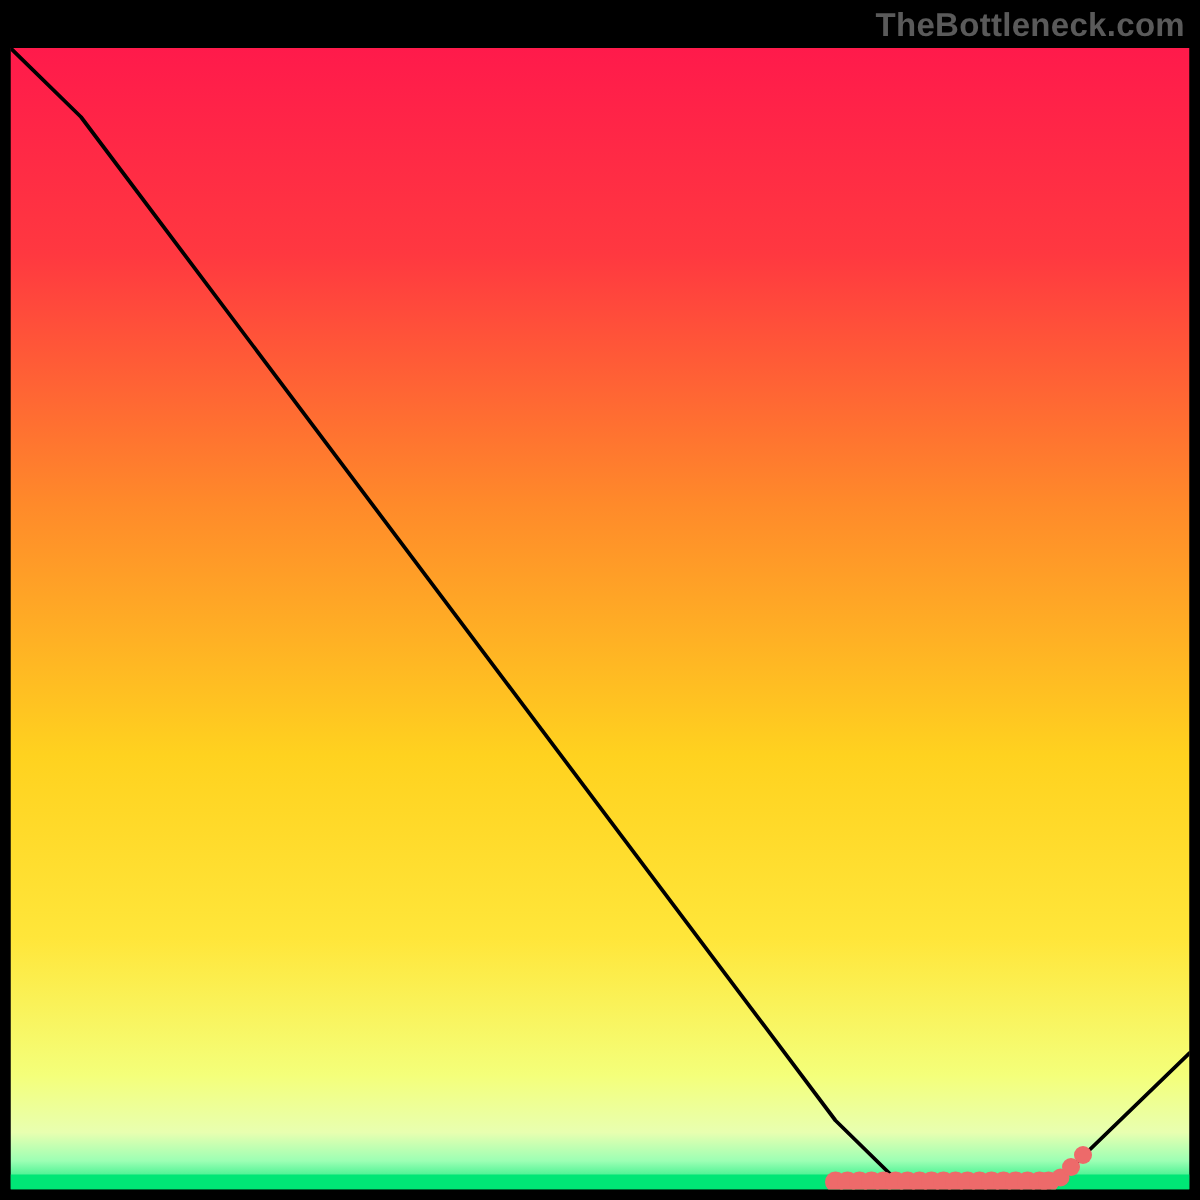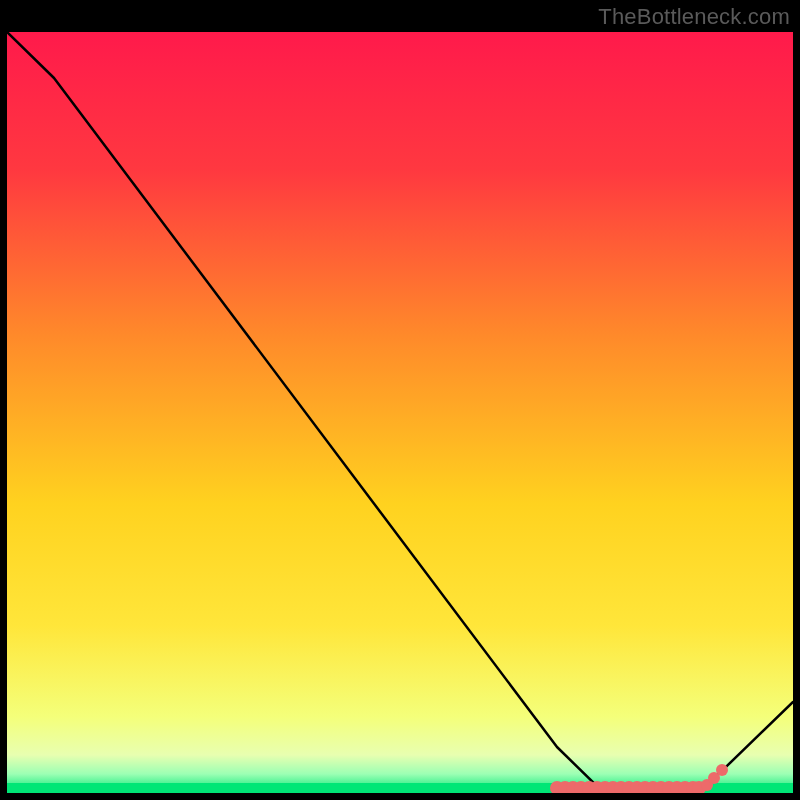--- a/index.html
+++ b/index.html
@@ -15,21 +15,21 @@
     position: relative;
     width: 800px;
     height: 800px;
   }
   .attribution {
     position: absolute;
     top: 4px;
     right: 10px;
     color: #5a5a5a;
     font-size: 22px;
-    font-weight: 400;
+    font-weight: 700;
     letter-spacing: 0.2px;
     z-index: 30;
   }
   .plot-outer {
     position: absolute;
     left: 7px;
     top: 32px;
     width: 786px;
     height: 761px;
     background: #000;

